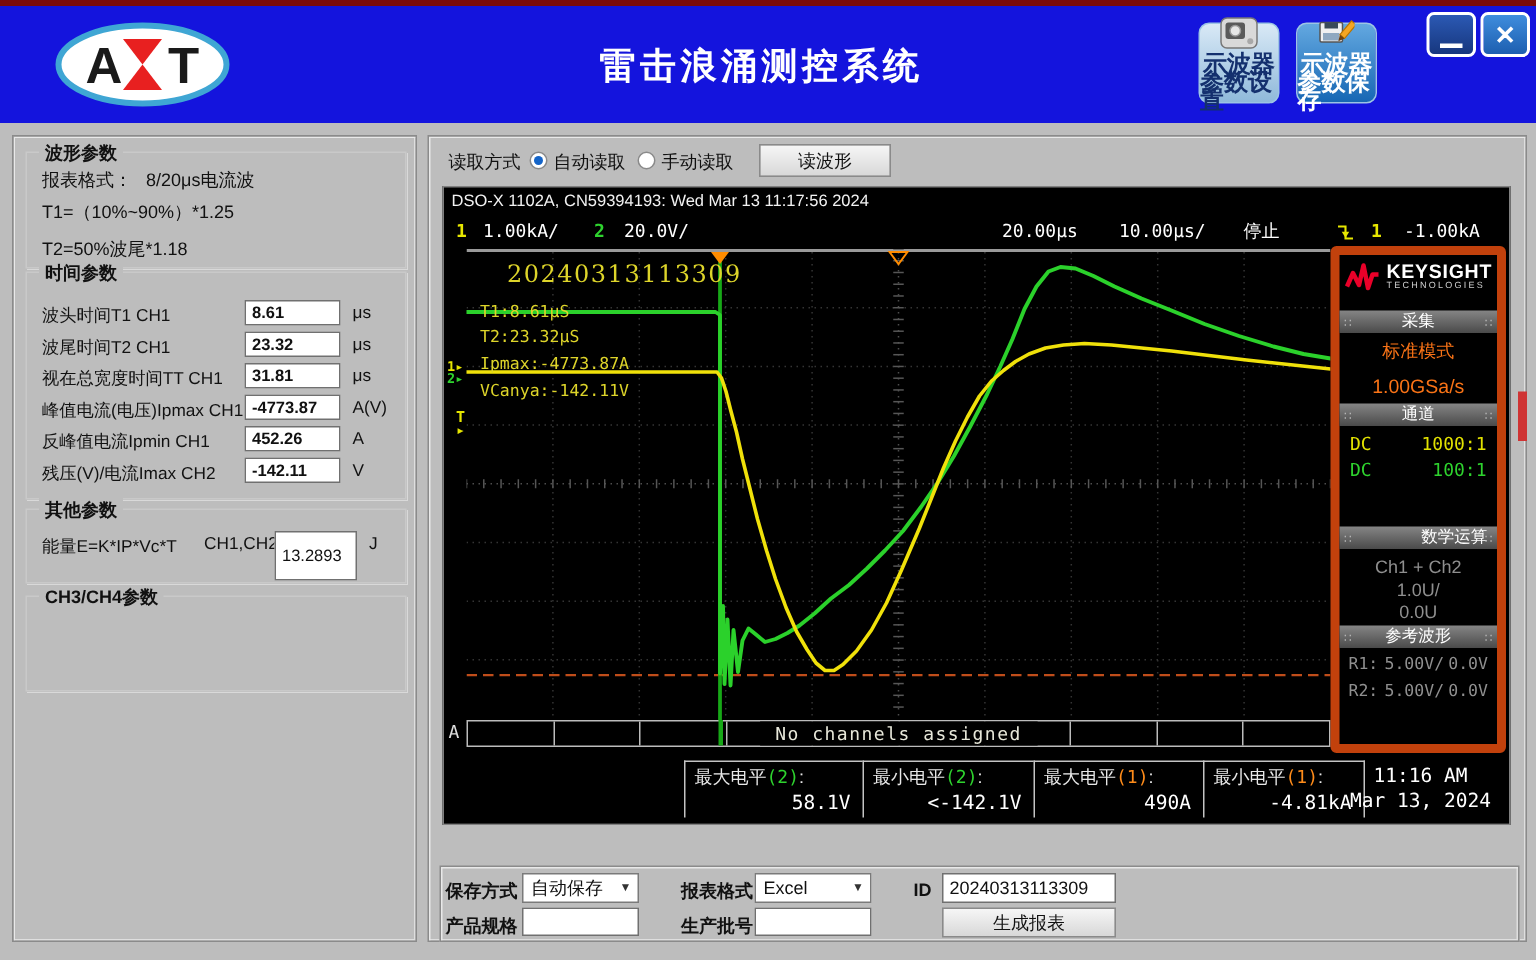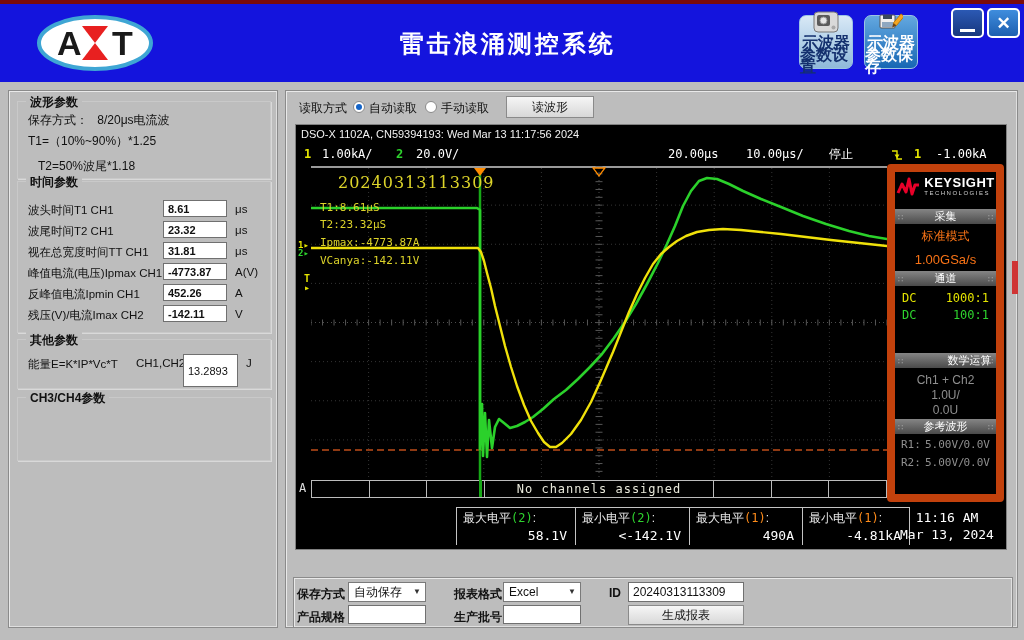--- a/index.html
+++ b/index.html
@@ -57,21 +57,21 @@
   .amsg{position:absolute;left:50%;top:0;transform:translateX(-50%);background:#000;padding:0 10px;font-size:12px;line-height:16px;color:#e8e8da;letter-spacing:1px;white-space:nowrap;}
   .meas-bar{position:absolute;left:0;top:378px;width:710px;height:46px;background:#000;}
   .mcell{position:absolute;top:4px;height:38px;border-left:1px solid #c4c4c4;border-top:1px solid #c4c4c4;box-sizing:border-box;margin-left:27px;}
   .mcell .mlabel{font-size:12px;color:#e8e8e8;padding:2px 0 0 6px;white-space:nowrap;font-family:"Liberation Sans",sans-serif;}
   .mcell .mval{position:absolute;right:8px;bottom:2px;font-size:13px;color:#fff;}
   .ch-g{color:#2ed32e;}
   .ch-o{color:#ff8c1a;}
   .clock{position:absolute;left:597px;top:6px;width:108px;text-align:center;color:#fff;font-size:13px;line-height:17px;font-family:"Liberation Sans",sans-serif;}
 
   
-  .sb{position:absolute;left:591px;top:39px;width:117px;height:338px;background:#000;border:8px solid #c2410c;border-radius:4px;box-sizing:border-box;}
+  .sb{position:absolute;left:591px;top:39px;width:117px;height:338px;background:#000;border:6px solid #c2410c;border-radius:4px;box-sizing:border-box;}
   .sb-hdr{position:absolute;left:0;right:0;height:15px;background:linear-gradient(#858585,#4a4a4a);color:#fff;font-size:11px;line-height:15px;text-align:center;font-family:"Liberation Sans",sans-serif;}
   .sb-hdr::before,.sb-hdr::after{content:"∷";position:absolute;font-size:8px;color:#bbb;top:1px;}
   .sb-hdr::before{left:3px;} .sb-hdr::after{right:3px;}
   .sb-line{position:absolute;left:0;right:0;text-align:center;font-size:12px;color:#f97316;font-family:"Liberation Sans",sans-serif;white-space:nowrap;}
   .sb-dim{color:#8f8f8f;}
   .dcrow{position:absolute;left:0;right:0;height:15px;font-size:12px;line-height:15px;}
   .dcrow .cpl{position:absolute;left:7px;} .dcrow .ratio{position:absolute;right:7px;}
   .refrow{position:absolute;left:0;right:0;height:14px;font-size:11px;line-height:14px;color:#8f8f8f;}
   .refrow .rn{position:absolute;left:6px;} .refrow .rs{position:absolute;left:30px;} .refrow .ro{position:absolute;right:6px;}
   .brand{position:absolute;left:0;top:4px;right:0;display:flex;align-items:center;justify-content:center;gap:4px;}
@@ -135,25 +135,25 @@
   <div class="cap-btn cap-close">
     <span>✕</span>
   </div>
 </div>
 
 <div class="panel left-panel">
 
   <div class="groupbox" style="left:8px;top:10px;width:252px;height:76px;">
     <div class="gtitle">波形参数</div>
     <div class="gline" style="top:10px;">
-      <span>保存方式：</span>
+      <span>报表格式：</span>
       <span style="margin-left:6px;">8/20μs电流波</span>
     </div>
     <div class="gline" style="top:31px;">T1=（10%~90%）*1.25</div>
-    <div class="gline" style="top:56px;margin-left:10px;">T2=50%波尾*1.18</div>
+    <div class="gline" style="top:56px;">T2=50%波尾*1.18</div>
   </div>
 
   <div class="groupbox" style="left:8px;top:90px;width:252px;height:150px;">
     <div class="gtitle">时间参数</div>
     <div class="trow" style="top:18px;">
       <span class="lbl">波头时间T1 CH1</span>
       <input class="val fld" value="8.61" style="">
       <span class="unit">μs</span>
     </div>
     <div class="trow" style="top:39px;">

